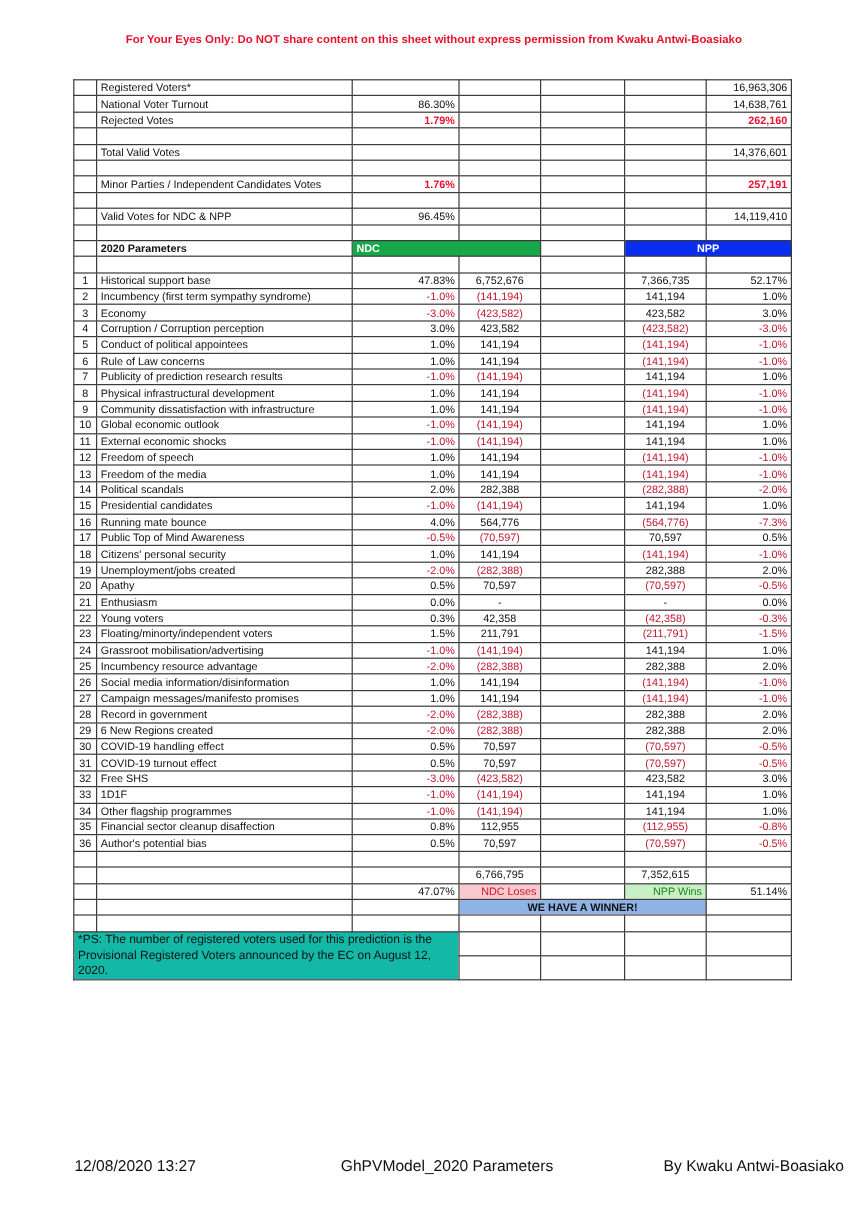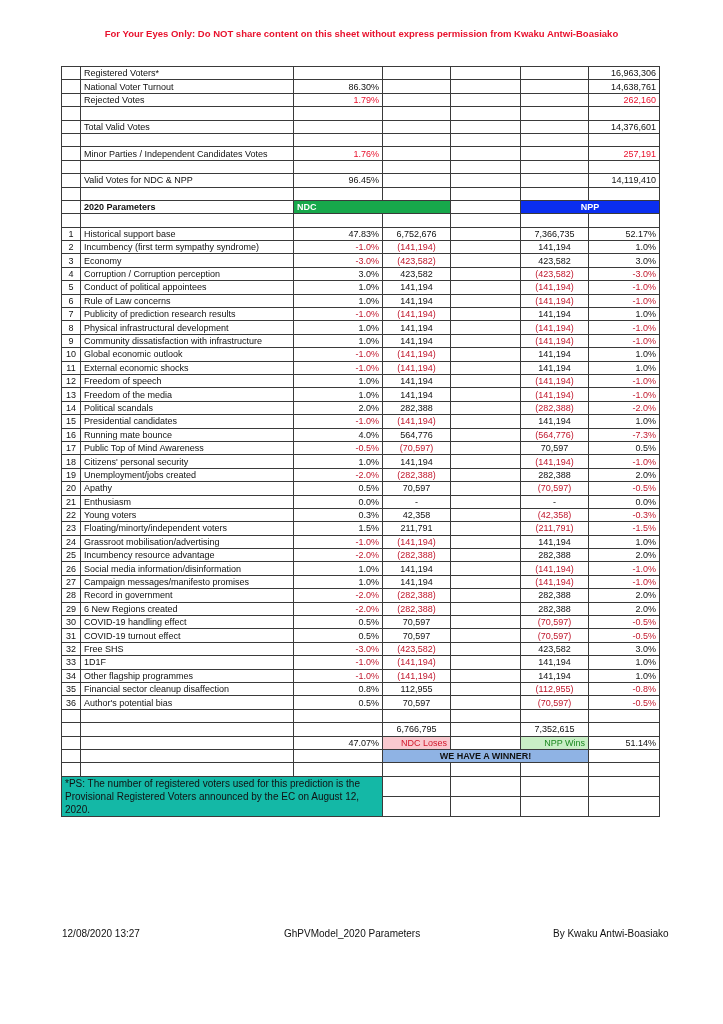--- a/index.html
+++ b/index.html
@@ -3,30 +3,30 @@
 <meta charset="utf-8">
 <style>
   html, body { margin:0; padding:0; background:#ffffff; }
   body { width:723px; height:1024px; position:relative; font-family:"Liberation Sans", sans-serif; color:#111; }
   .warn { position:absolute; top:28px; left:0; width:723px; text-align:center; color:#e8112d; font-weight:bold; font-size:9.5px; }
   table.sheet { position:absolute; left:61px; top:66px; border-collapse:collapse; table-layout:fixed; font-size:9px; }
   table.sheet td { border:1px solid #3a3a3a; height:12.4px; padding:0 3px; white-space:nowrap; overflow:hidden; line-height:12px; }
   col.c0 { width:19px; } col.c1 { width:213px; } col.c2 { width:89px; } col.c3 { width:68px; }
   col.c4 { width:70px; } col.c5 { width:68px; } col.c6 { width:71px; }
   .r { text-align:right; } .c { text-align:center; } .b { font-weight:bold; }
-  .red { color:#e8112d; font-weight:normal; }
+  .red { color:#e8112d; font-weight:bold; }
   .neg { color:#c0172c; }
   .ndc-head { background:#17a84b; color:#fff; font-weight:bold; }
   .npp-head { background:#0a2ef0; color:#fff; font-weight:bold; text-align:center; }
   .loses { background:#f9c9cf; color:#d0162a; text-align:right; }
   .wins { background:#c9efc6; color:#1d8a21; text-align:right;margin-left:16px; }
   .winner { background:#8fb3e4; font-weight:bold; text-align:center; }
   .note { background:#14b8a6; font-size:10px; white-space:normal !important; line-height:13px !important; }
   .idx { text-align:center; }
-  .footer { position:absolute; top:928px; font-size:10px; color:#111; }
+  .footer { position:absolute; top:964px; font-size:13px; color:#111; }
 </style>
 </head>
 <body>
 
 <div class="warn">For Your Eyes Only: Do NOT share content on this sheet without express permission from Kwaku Antwi-Boasiako</div>
 
 <table class="sheet">
   <colgroup>
       <col class="c0">
       <col class="c1">

